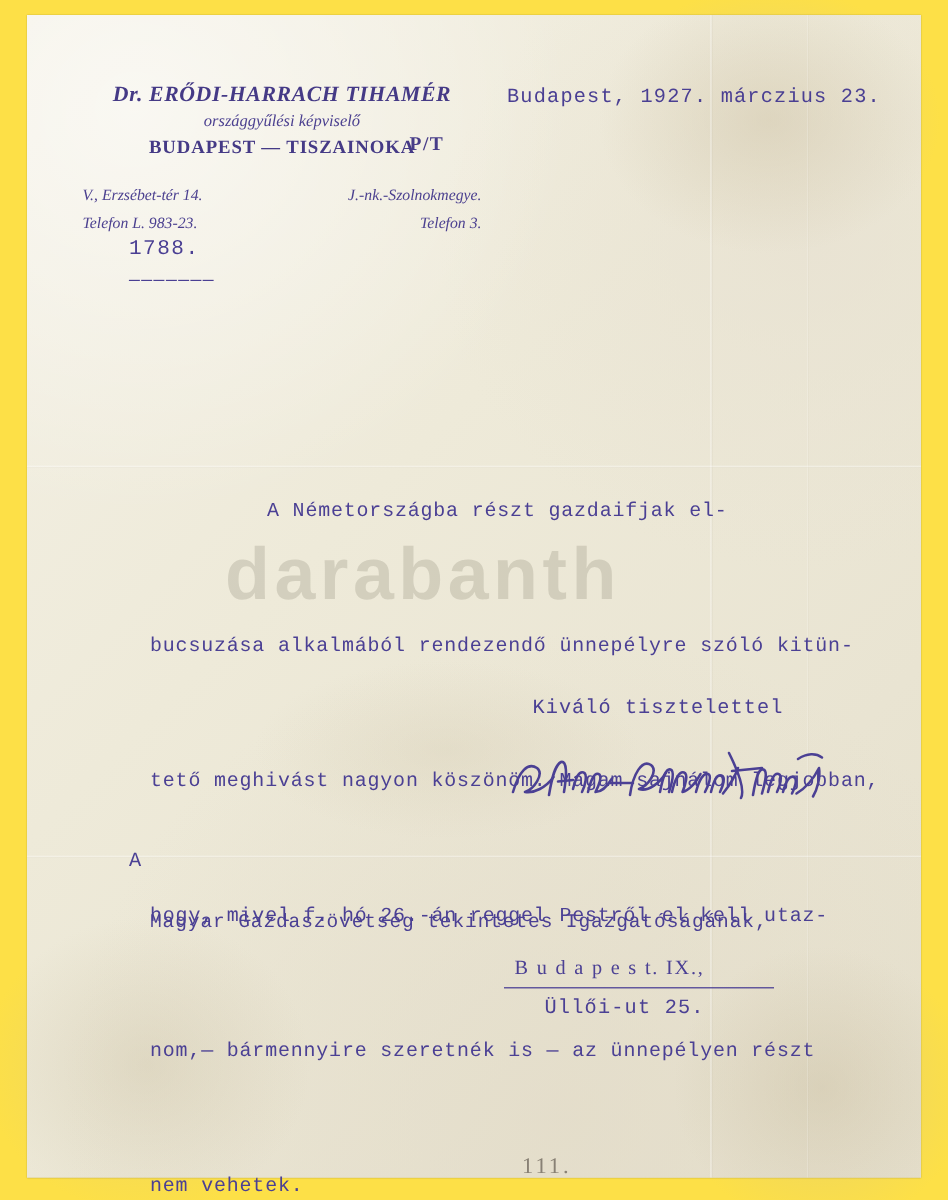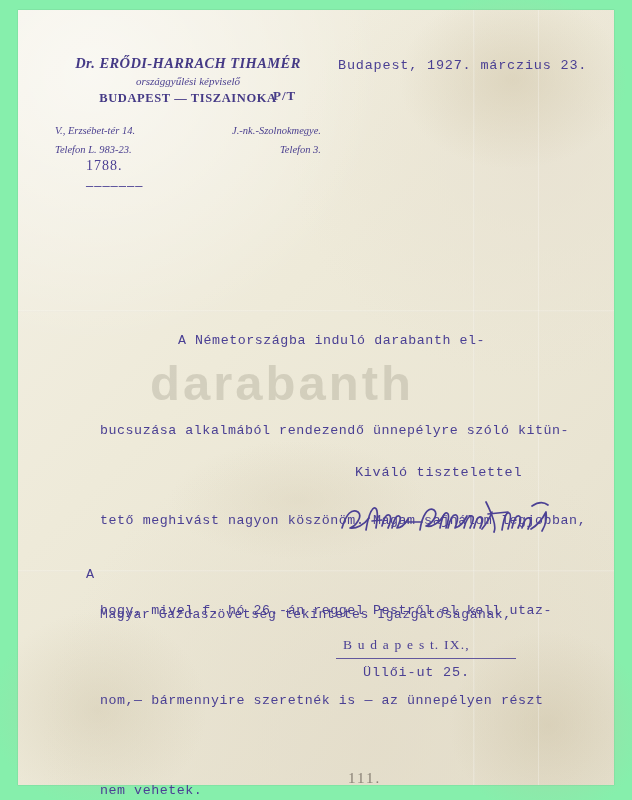--- a/index.html
+++ b/index.html
@@ -10,21 +10,21 @@
   body {
     width: 632px;
     height: 800px;
     overflow: hidden;
     font-family: "Liberation Sans", sans-serif;
   }
   #page {
     position: relative;
     width: 632px;
     height: 800px;
-    background: #86efac;
+    background: #fde047;
     overflow: hidden;
   }
   
   #sheet {
     position: absolute;
     left: 18px;
     top: 10px;
     width: 596px;
     height: 775px;
     background: #eeeadc;
@@ -150,21 +150,21 @@
     font-size: 13.5px;
     color: #4a3f93;
     letter-spacing: 0.8px;
     white-space: nowrap;
   }
   
   #refnum {
     position: absolute;
     left: 68px;
     top: 148px;
-    font-family: Liberation Serif, serif;
+    font-family: Liberation Mono, monospace;
     font-size: 14px;
     color: #4a3f93;
     letter-spacing: 1px;
   }
   #refrule {
     position: absolute;
     left: 68px;
     top: 170px;
     font-family: "Liberation Mono", monospace;
     font-size: 12px;
@@ -321,21 +321,21 @@
 
     <div id="pt-mark">P/T</div>
 
     <div id="date-line">Budapest, 1927. márczius 23.</div>
 
     <div id="refnum">1788.</div>
     <div id="refrule">———————</div>
 
 
     <div id="body-text">
-      <div class="line indent">A Németországba induló darabanth el-</div>
+      <div class="line indent">A Németországba részt gazdaifjak el-</div>
       <div class="line">bucsuzása alkalmából rendezendő ünnepélyre szóló kitün-</div>
       <div class="line">tető meghivást nagyon köszönöm. Magam sajnálom legjobban,</div>
       <div class="line">hogy, mivel f. hó 26.-án reggel Pestről el kell utaz-</div>
       <div class="line">nom,— bármennyire szeretnék is — az ünnepélyen részt</div>
       <div class="line">nem vehetek.</div>
     </div>
 
     <div id="closing">Kiváló tisztelettel</div>
 
     <div id="signature">

